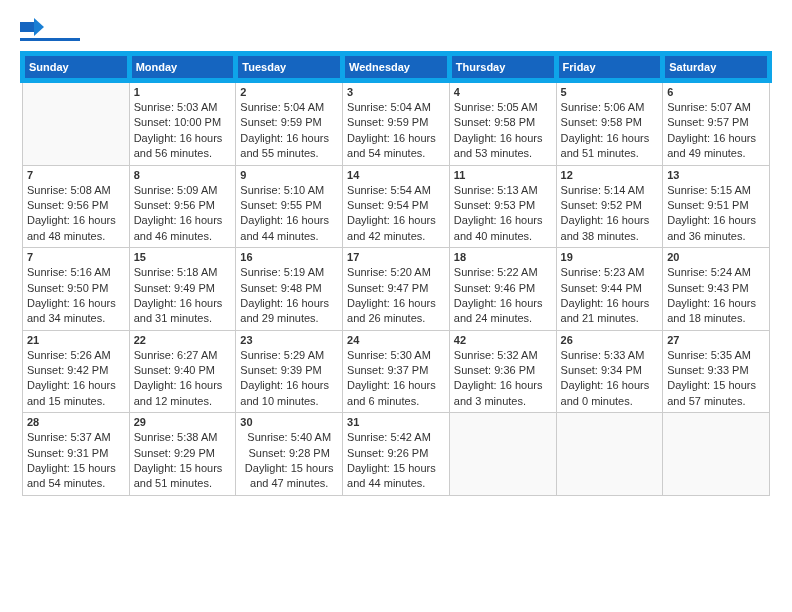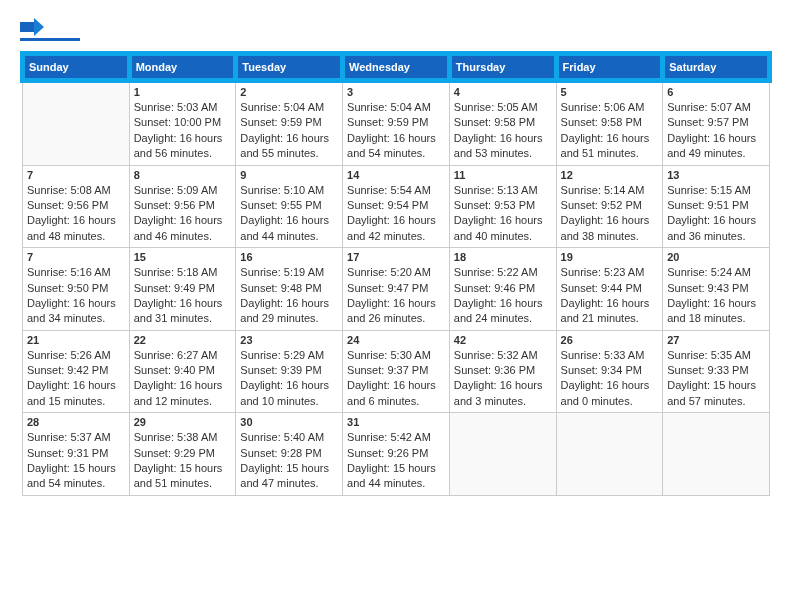--- a/index.html
+++ b/index.html
@@ -339,21 +339,21 @@
           </td>
           <td>
             <div class="day-num">29</div>
             <div class="day-info" style="white-space: pre-line;">Sunrise: 5:38 AM
 Sunset: 9:29 PM
 Daylight: 15 hours
 and 51 minutes.</div>
           </td>
           <td>
             <div class="day-num">30</div>
-            <div class="day-info" style="white-space: pre-line;">Sunrise: 5:40 AM
+            <div class="day-info" style="white-space: pre-line; text-align: center;">Sunrise: 5:40 AM
 Sunset: 9:28 PM
 Daylight: 15 hours
 and 47 minutes.</div>
           </td>
           <td>
             <div class="day-num">31</div>
             <div class="day-info" style="white-space: pre-line;">Sunrise: 5:42 AM
 Sunset: 9:26 PM
 Daylight: 15 hours
 and 44 minutes.</div>

